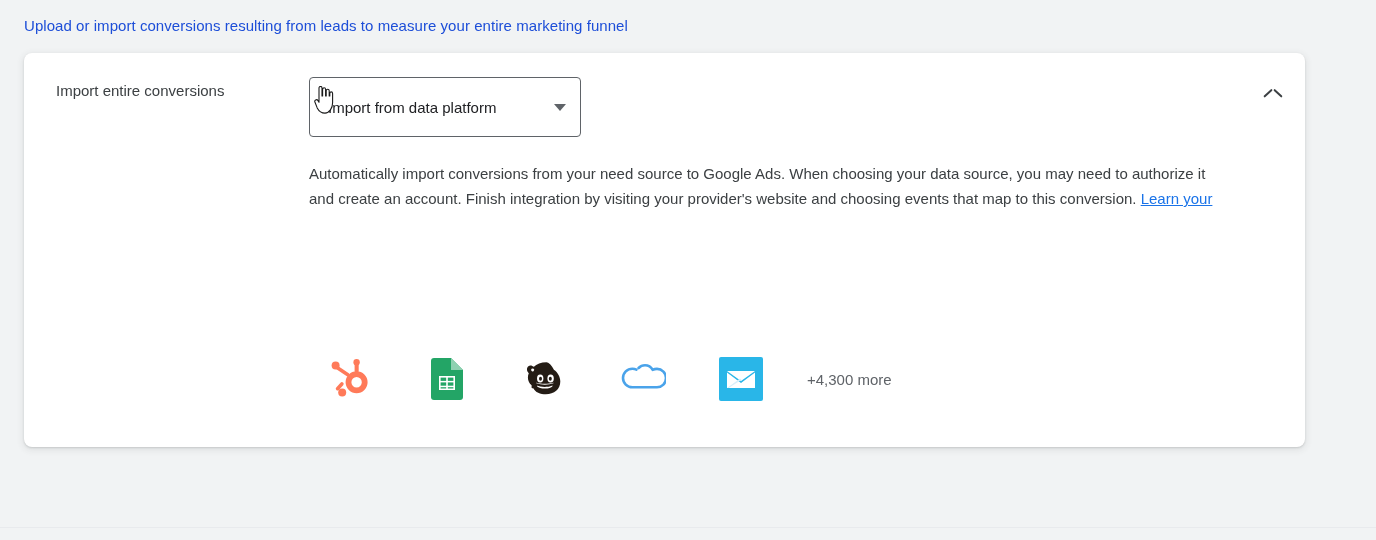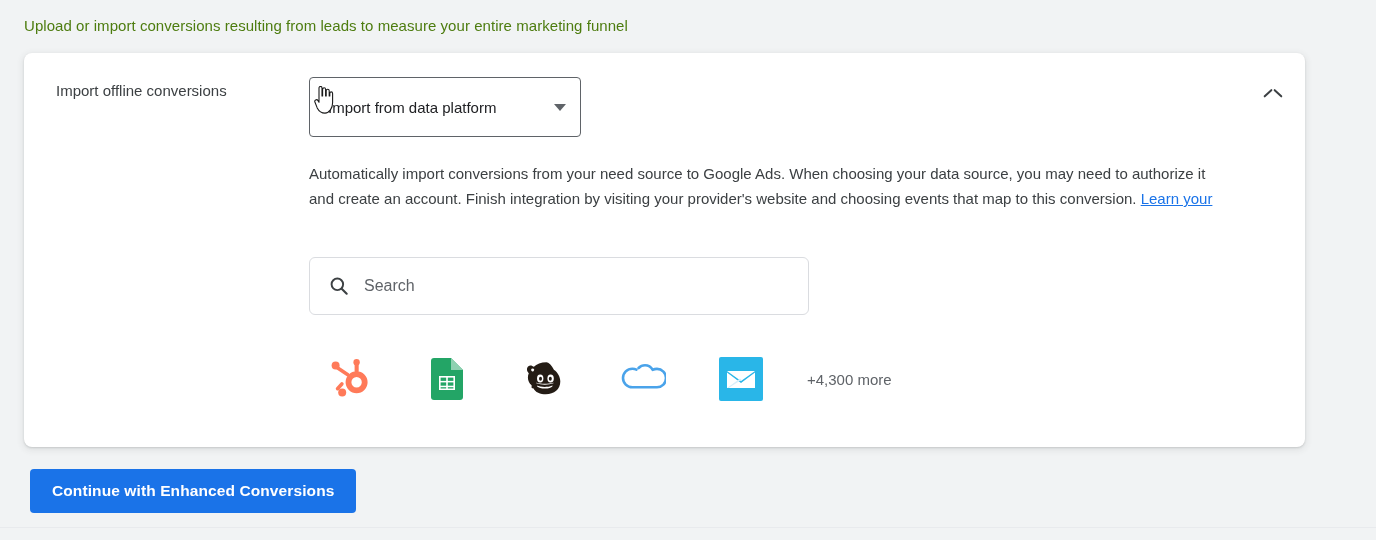--- a/index.html
+++ b/index.html
@@ -21,21 +21,21 @@
     background: #f1f3f4;
   }
 
   
   .intro {
     position: absolute;
     left: 24px;
     top: 15px;
     font-size: 15px;
     line-height: 22px;
-    color: #4d7c0f;
+    color: #1d4ed8;
     letter-spacing: 0.05px;
     white-space: nowrap;
   }
 
   
   .card {
     position: absolute;
     left: 24px;
     top: 53px;
     width: 1281px;
@@ -238,42 +238,35 @@
 </style>
 </head>
 <body>
 
 <div class="page">
 
   <div class="intro">Upload or import conversions resulting from leads to measure your entire marketing funnel</div>
 
   <div class="card">
 
-    <div class="card-title">Import offline conversions</div>
+    <div class="card-title">Import entire conversions</div>
 
     <div class="collapse-btn">
       <span class="chev"></span>
     </div>
 
     <div class="select">
       <span class="select-label">Import from data platform</span>
       <span class="caret"></span>
     </div>
 
     <div class="desc">
       <span>Automatically import conversions from your need source to Google Ads. When choosing your data source, you may need to authorize it and create an account. Finish integration by visiting your provider's website and choosing events that map to this conversion. </span><a href="#">Learn your</a>
     </div>
 
-    <div class="search">
-      <svg class="search-icon" viewBox="0 0 24 24">
-        <circle cx="10.2" cy="10.2" r="6.3" fill="none" stroke="#3c4043" stroke-width="2.1"></circle>
-        <line x1="14.9" y1="14.9" x2="20.4" y2="20.4" stroke="#3c4043" stroke-width="2.3" stroke-linecap="round"></line>
-      </svg>
-      <input class="search-input" type="text" placeholder="Search" style="">
-    </div>
 
     <div class="logos">
 
       <div class="logo">
         <svg width="38" height="40" viewBox="0 0 38 40">
           <g fill="#ff7a59">
             <rect x="24.6" y="1.5" width="4.1" height="12.5" rx="2"></rect>
             <circle cx="26.6" cy="3.2" r="3.2"></circle>
             <circle cx="5.6" cy="6.6" r="4.0"></circle>
             <circle cx="12.2" cy="33.5" r="4.0"></circle>
@@ -331,21 +324,20 @@
           <path d="M8 14h28v17H8z" fill="#ffffff"></path>
           <path d="M8 14l14 10 14-10v1.6L22 26 8 15.6z" fill="#29b6e8"></path>
           <path d="M8 31l13-9.5 1.6 1.2L9.6 31z" fill="#d9effa"></path>
         </svg>
       </div>
 
       <span class="more-text">+4,300 more</span>
     </div>
   </div>
 
-  <button class="cta">Continue with Enhanced Conversions</button>
 
   <div class="bottom-rule"></div>
 
   <svg class="cursor" viewBox="0 0 22 28">
     <path d="M6.0 2.0c0-0.9 0.7-1.6 1.5-1.6s1.5 0.7 1.5 1.6v8.0h0.6V3.4c0-0.9 0.7-1.6 1.5-1.6s1.5 0.7 1.5 1.6v6.6h0.6V4.8c0-0.9 0.7-1.6 1.5-1.6s1.5 0.7 1.5 1.6v5.2h0.6V7.4c0-0.9 0.6-1.5 1.4-1.5s1.4 0.6 1.4 1.5v9.3c0 5.4-3.2 10.4-7.6 10.4-4.0 0-6.1-2.0-7.8-5.2L2.0 16.3c-0.5-0.9-0.2-1.9 0.7-2.4 0.8-0.4 1.8-0.1 2.3 0.7l1.0 1.7V2.0z" fill="#ffffff" stroke="#1a1a1a" stroke-width="1.1" stroke-linejoin="round"></path>
   </svg>
 
 </div>
 
 </body></html>

